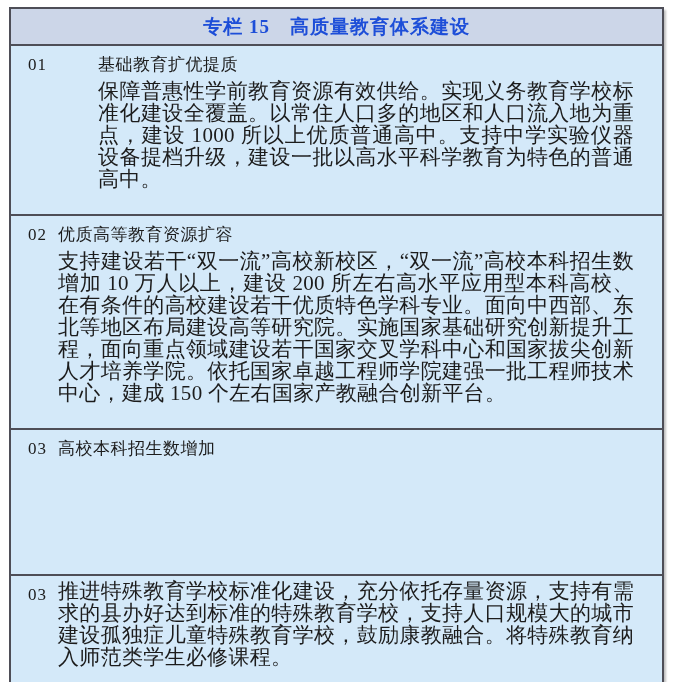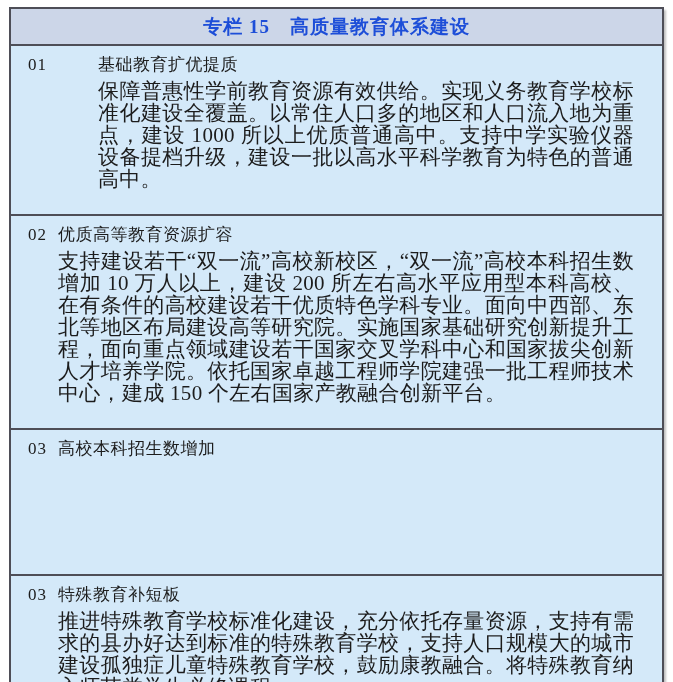--- a/index.html
+++ b/index.html
@@ -104,17 +104,16 @@
   <div class="section s3">
     <div class="section-number">03</div>
     <div class="section-content">
       <div class="section-heading">高校本科招生数增加</div>
     </div>
   </div>
 
   <div class="section s4">
     <div class="section-number">03</div>
     <div class="section-content">
-      <div class="section-heading">特殊教育补短板</div>
       <div class="section-body">推进特殊教育学校标准化建设，充分依托存量资源，支持有需求的县办好达到标准的特殊教育学校，支持人口规模大的城市建设孤独症儿童特殊教育学校，鼓励康教融合。将特殊教育纳入师范类学生必修课程。</div>
     </div>
   </div>
 </div>
 
 </body></html>

